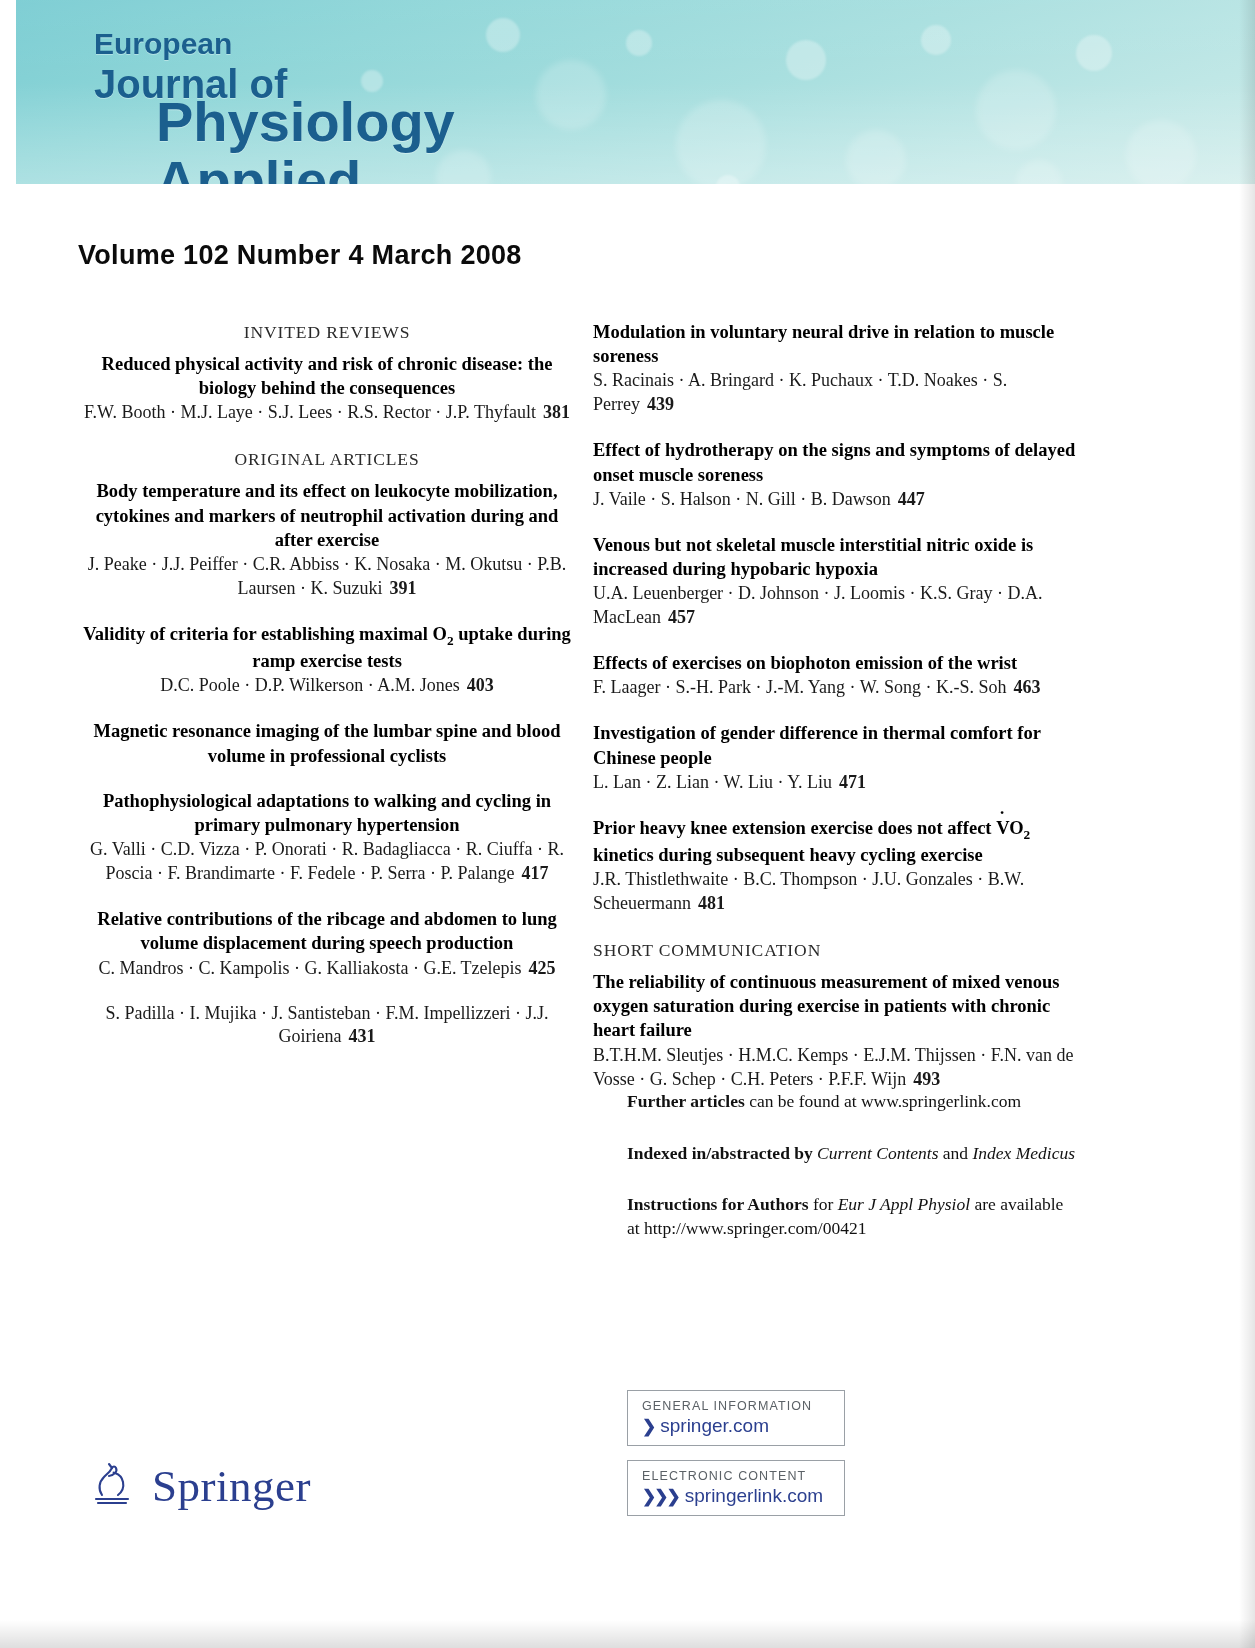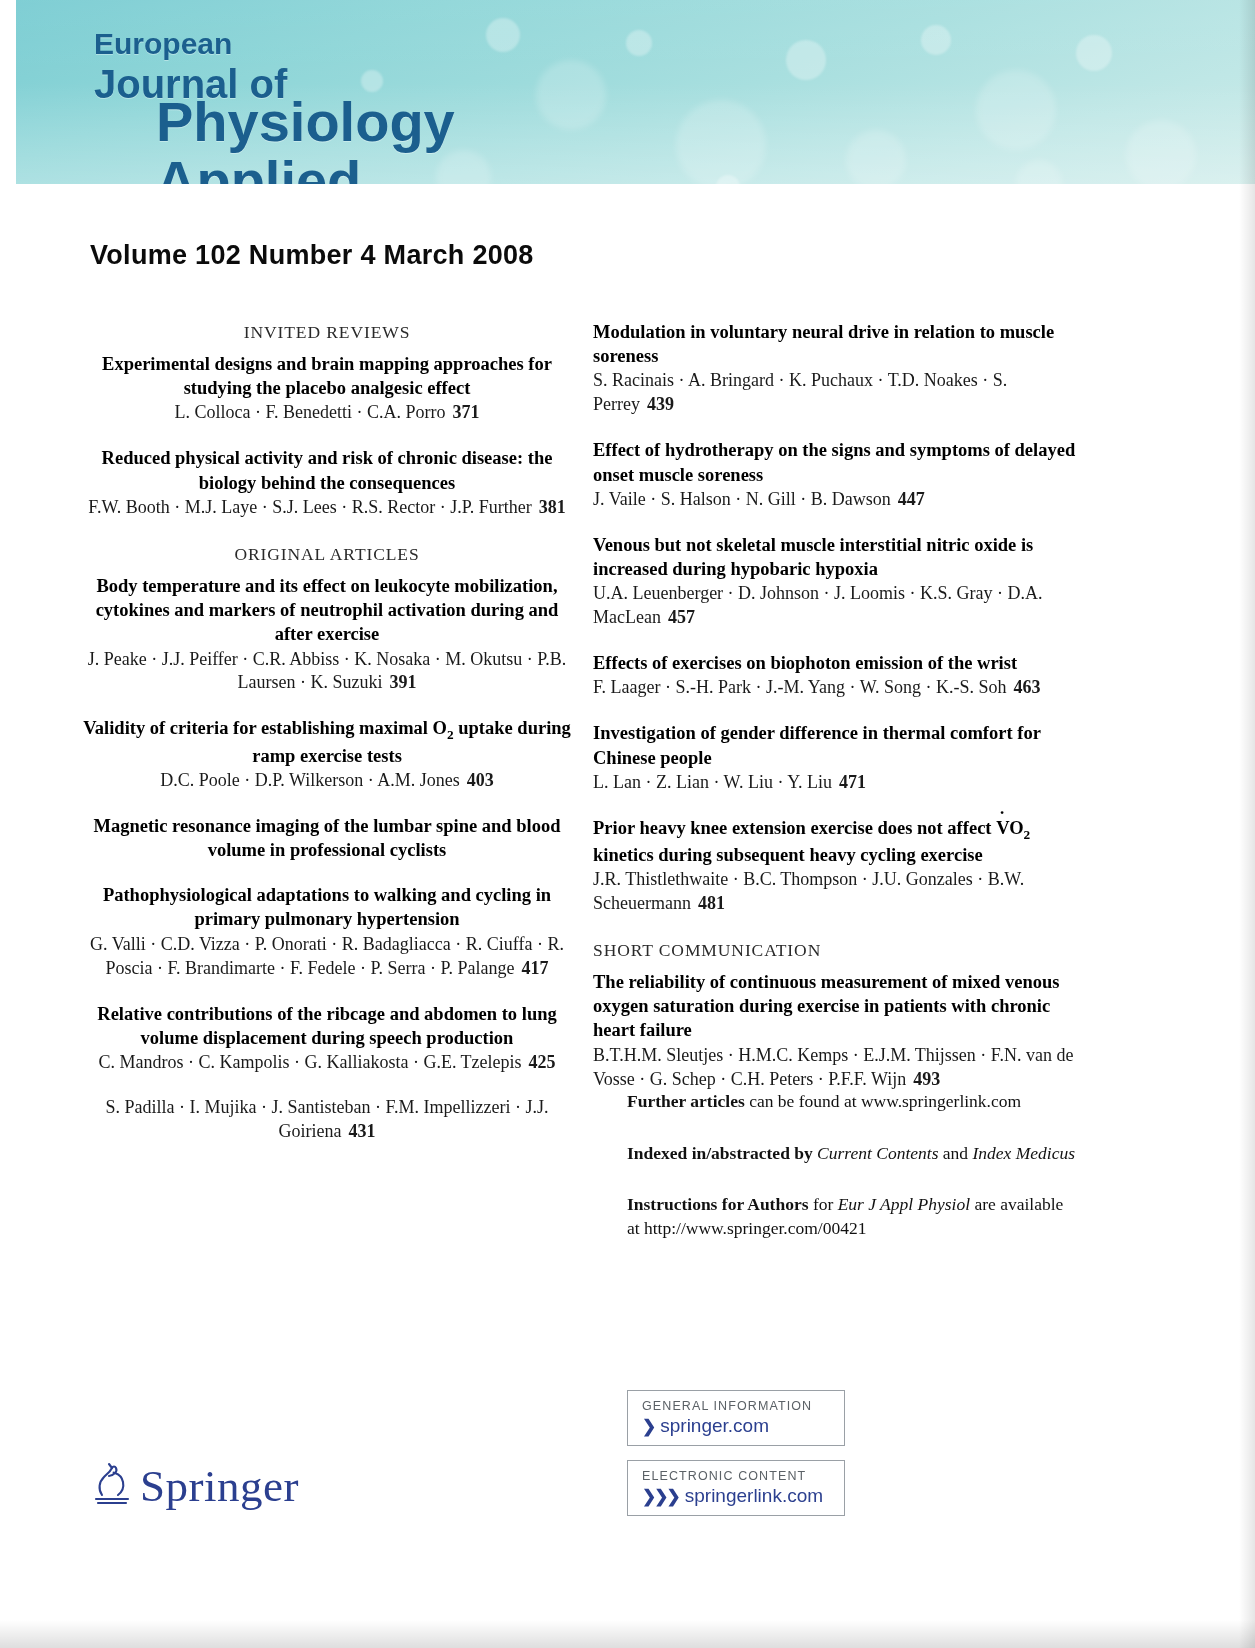--- a/index.html
+++ b/index.html
@@ -63,21 +63,21 @@
     font-family: "Liberation Sans", sans-serif;
     font-weight: bold;
     font-size: 56px;
     line-height: 1.06;
     text-shadow: 0 1px 0 rgba(255,255,255,0.35);
   }
 
   
   .volume-bar {
     position: absolute;
-    left: 12px;
+    left: 0;
     top: 234px;
     width: 1017px;
     height: 56px;
     background: #ffffff;
   }
   .volume-text {
     position: absolute;
     left: 78px;
     top: 6px;
     font-family: "Liberation Sans", sans-serif;
@@ -163,20 +163,21 @@
     top: 1455px;
     display: flex;
     align-items: center;
     color: #2b3f8f;
   }
   .springer-word {
     font-family: "Liberation Serif", serif;
     font-size: 45px;
     letter-spacing: 0.5px;
     color: #2b3f8f;
+    margin-left: 12px;
     text-align: right;
   }
 
   
   .infobox {
     position: absolute;
     left: 627px;
     width: 218px;
     border: 1px solid #9aa0a6;
     background: #fff;
@@ -257,28 +258,24 @@
   <div class="volume-bar">
     <div class="volume-text">Volume 102  Number 4  March 2008</div>
   </div>
 
   <div class="cols">
 
     <div class="col col-left">
 
       <div class="section-head">INVITED REVIEWS</div>
 
-      <div class="entry">
-        <div class="entry-title">Experimental designs and brain mapping approaches for studying the placebo analgesic effect</div>
-        <div class="entry-authors"><span>L. Colloca · F. Benedetti · C.A. Porro</span><span class="pg">371</span></div>
-      </div>
 
       <div class="entry">
         <div class="entry-title">Reduced physical activity and risk of chronic disease: the biology behind the consequences</div>
-        <div class="entry-authors"><span>F.W. Booth · M.J. Laye · S.J. Lees · R.S. Rector · J.P. Further</span><span class="pg">381</span></div>
+        <div class="entry-authors"><span>F.W. Booth · M.J. Laye · S.J. Lees · R.S. Rector · J.P. Thyfault</span><span class="pg">381</span></div>
       </div>
 
       <div class="section-head gap">ORIGINAL ARTICLES</div>
 
       <div class="entry">
         <div class="entry-title">Body temperature and its effect on leukocyte mobilization, cytokines and markers of neutrophil activation during and after exercise</div>
         <div class="entry-authors"><span>J. Peake · J.J. Peiffer · C.R. Abbiss · K. Nosaka · M. Okutsu · P.B. Laursen · K. Suzuki</span><span class="pg">391</span></div>
       </div>
 
       <div class="entry">

